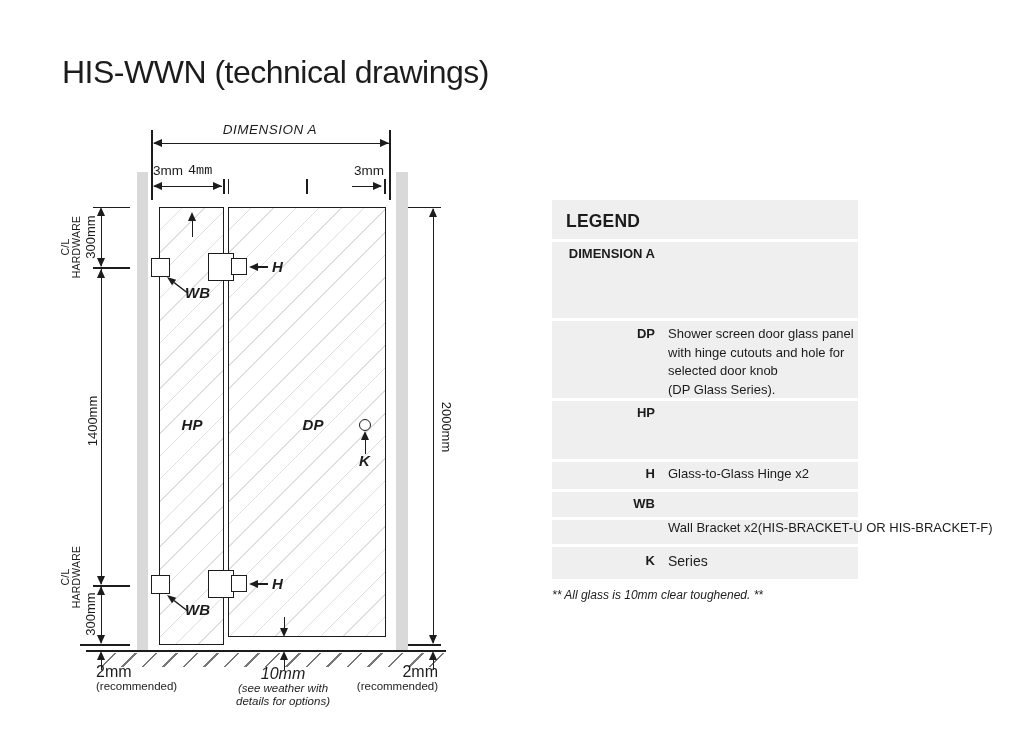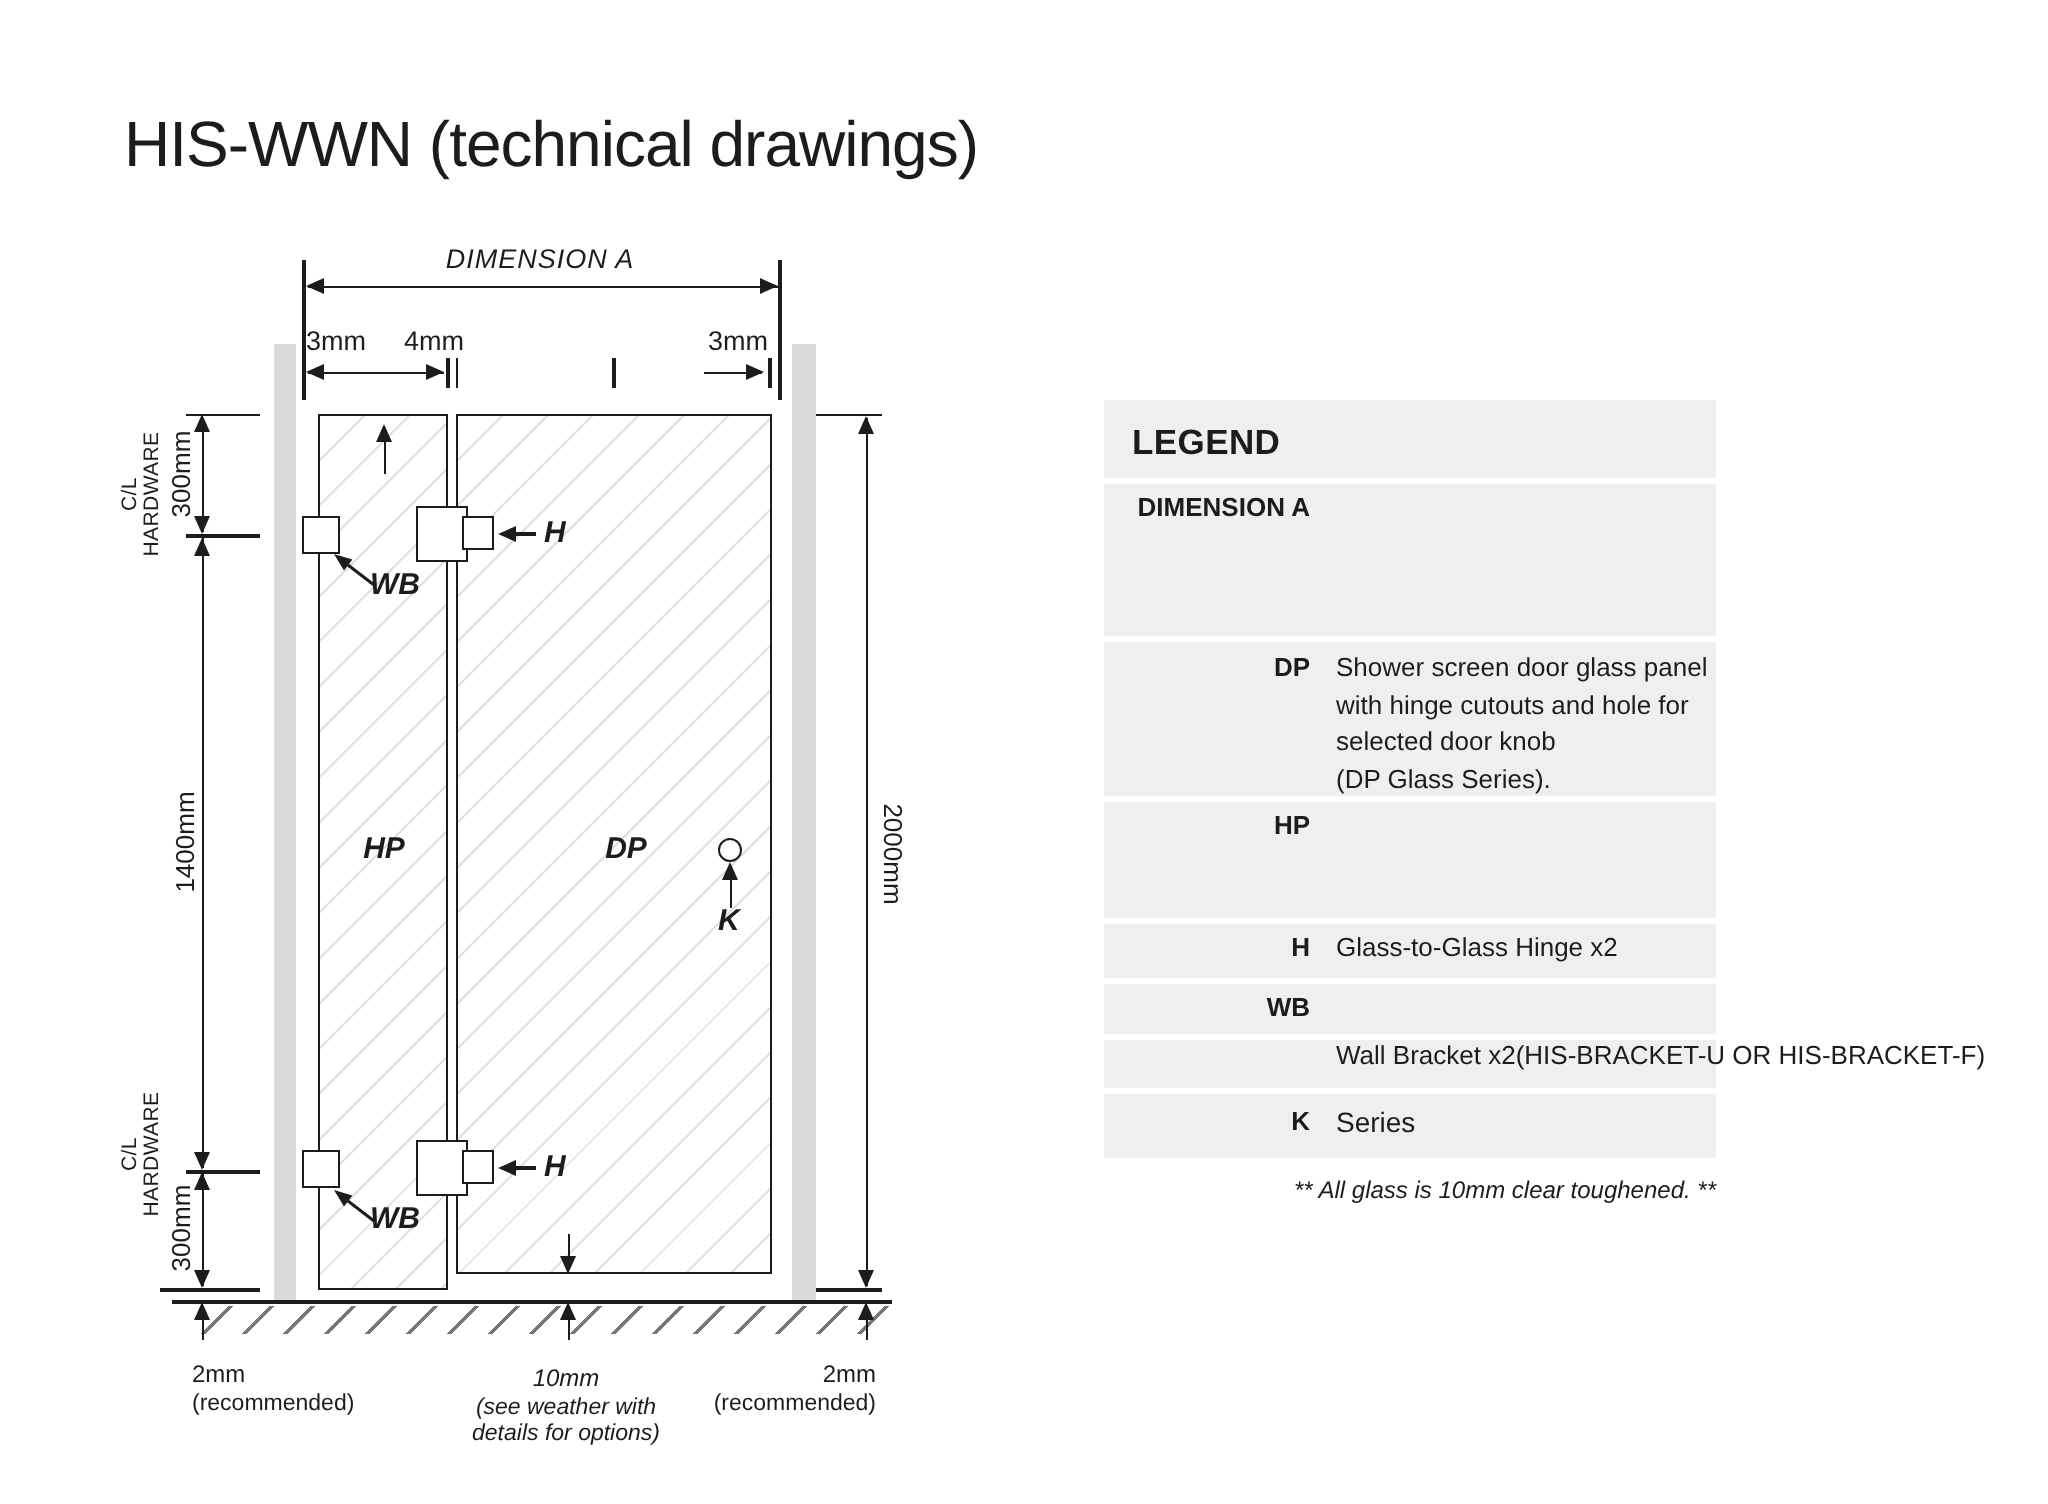--- a/index.html
+++ b/index.html
@@ -23,35 +23,35 @@
   .ah-u{border-left:4px solid transparent;border-right:4px solid transparent;border-bottom:9px solid var(--line);}
   .ah-d{border-left:4px solid transparent;border-right:4px solid transparent;border-top:9px solid var(--line);}
   .dimtxt{position:absolute;font-size:13.5px;white-space:nowrap;}
   .rot{position:absolute;display:flex;align-items:center;justify-content:center;
        font-size:13px;white-space:pre-line;text-align:center;line-height:13px;}
   .rccw{transform:rotate(-90deg);}
   .rcw{transform:rotate(90deg);}
   .cl{font-size:10.5px;line-height:11.5px;letter-spacing:.2px;}
   .hwlabel{position:absolute;font-weight:bold;font-style:italic;font-size:15px;white-space:nowrap;}
   .btxt{position:absolute;line-height:14px;}
-  .btxt .big{font-size:12px;line-height:17px;margin-top:16px;}
+  .btxt .big{font-size:16px;line-height:17px;}
   .btxt .note{font-size:11.5px;line-height:12.5px;white-space:pre-line;}
   .ital{font-style:italic;}
   .title{position:absolute;left:62px;top:54px;font-size:32px;font-weight:normal;letter-spacing:-0.5px;}
   .dalabel{position:absolute;left:200px;top:122px;width:140px;text-align:center;
            font-style:italic;font-size:13.5px;letter-spacing:.5px;}
   
   .legend{position:absolute;left:552px;top:200px;width:306px;height:379px;background:var(--legendbg);}
   .legend .head{position:absolute;left:14px;top:11px;font-size:17.5px;font-weight:bold;letter-spacing:.2px;}
   .sep{position:absolute;left:0;width:306px;height:2.5px;background:#ffffff;}
   .lrow{position:absolute;left:0;width:500px;display:flex;align-items:flex-start;}
   .lrow .term{width:103px;text-align:right;font-weight:bold;font-size:13px;line-height:18.5px;flex:none;white-space:nowrap;}
   .lrow .desc{margin-left:13px;font-size:13px;line-height:18.5px;white-space:pre-line;}
   .lrow .nowrap{white-space:nowrap;margin-top:24px;}
-  .footnote{position:absolute;left:552px;top:588px;width:306px;text-align:right;
+  .footnote{position:absolute;left:552px;top:588px;width:306px;text-align:left;
             font-style:italic;font-size:12px;}
   .knob{position:absolute;width:12px;height:12px;border:1.5px solid var(--line);border-radius:50%;background:#fff;}
   svg{position:absolute;left:0;top:0;}
 </style>
 </head>
 <body>
 
 <div id="app">
 
   <div class="title">HIS-WWN (technical drawings)</div>
@@ -68,21 +68,21 @@
     <div class="panel glass" style="left:228px;top:207px;width:158px;height:430px;"></div>
 
     <div class="ln" style="left:151px;top:130px;width:1.5px;height:70px;"></div>
     <div class="ln" style="left:389px;top:130px;width:1.5px;height:70px;"></div>
     <div class="ln" style="left:154px;top:142.5px;width:235px;height:1.5px;"></div>
     <div class="ah ah-l" style="left:152.5px;top:139px;"></div>
     <div class="ah ah-r" style="left:379.5px;top:139px;"></div>
     <div class="dalabel">DIMENSION A</div>
 
     <div class="dimtxt" style="left:153px;top:163px;">3mm</div>
-    <div class="dimtxt" style="left:202px;top:163px;">4mm</div>
+    <div class="dimtxt" style="left:188px;top:163px;font-family:Liberation Mono, monospace;">4mm</div>
     <div class="dimtxt" style="left:354px;top:163px;">3mm</div>
     <div class="ln" style="left:154px;top:185.5px;width:68px;height:1.5px;"></div>
     <div class="ah ah-l" style="left:152.5px;top:182px;"></div>
     <div class="ah ah-r" style="left:213px;top:182px;"></div>
     <div class="tick" style="left:223px;top:179px;"></div>
     <div class="tick" style="left:227.5px;top:179px;"></div>
     <div class="tick" style="left:306px;top:179px;"></div>
     <div class="ln" style="left:352px;top:185.5px;width:29px;height:1.5px;"></div>
     <div class="ah ah-r" style="left:372.5px;top:182px;"></div>
     <div class="tick" style="left:384px;top:179px;"></div>

